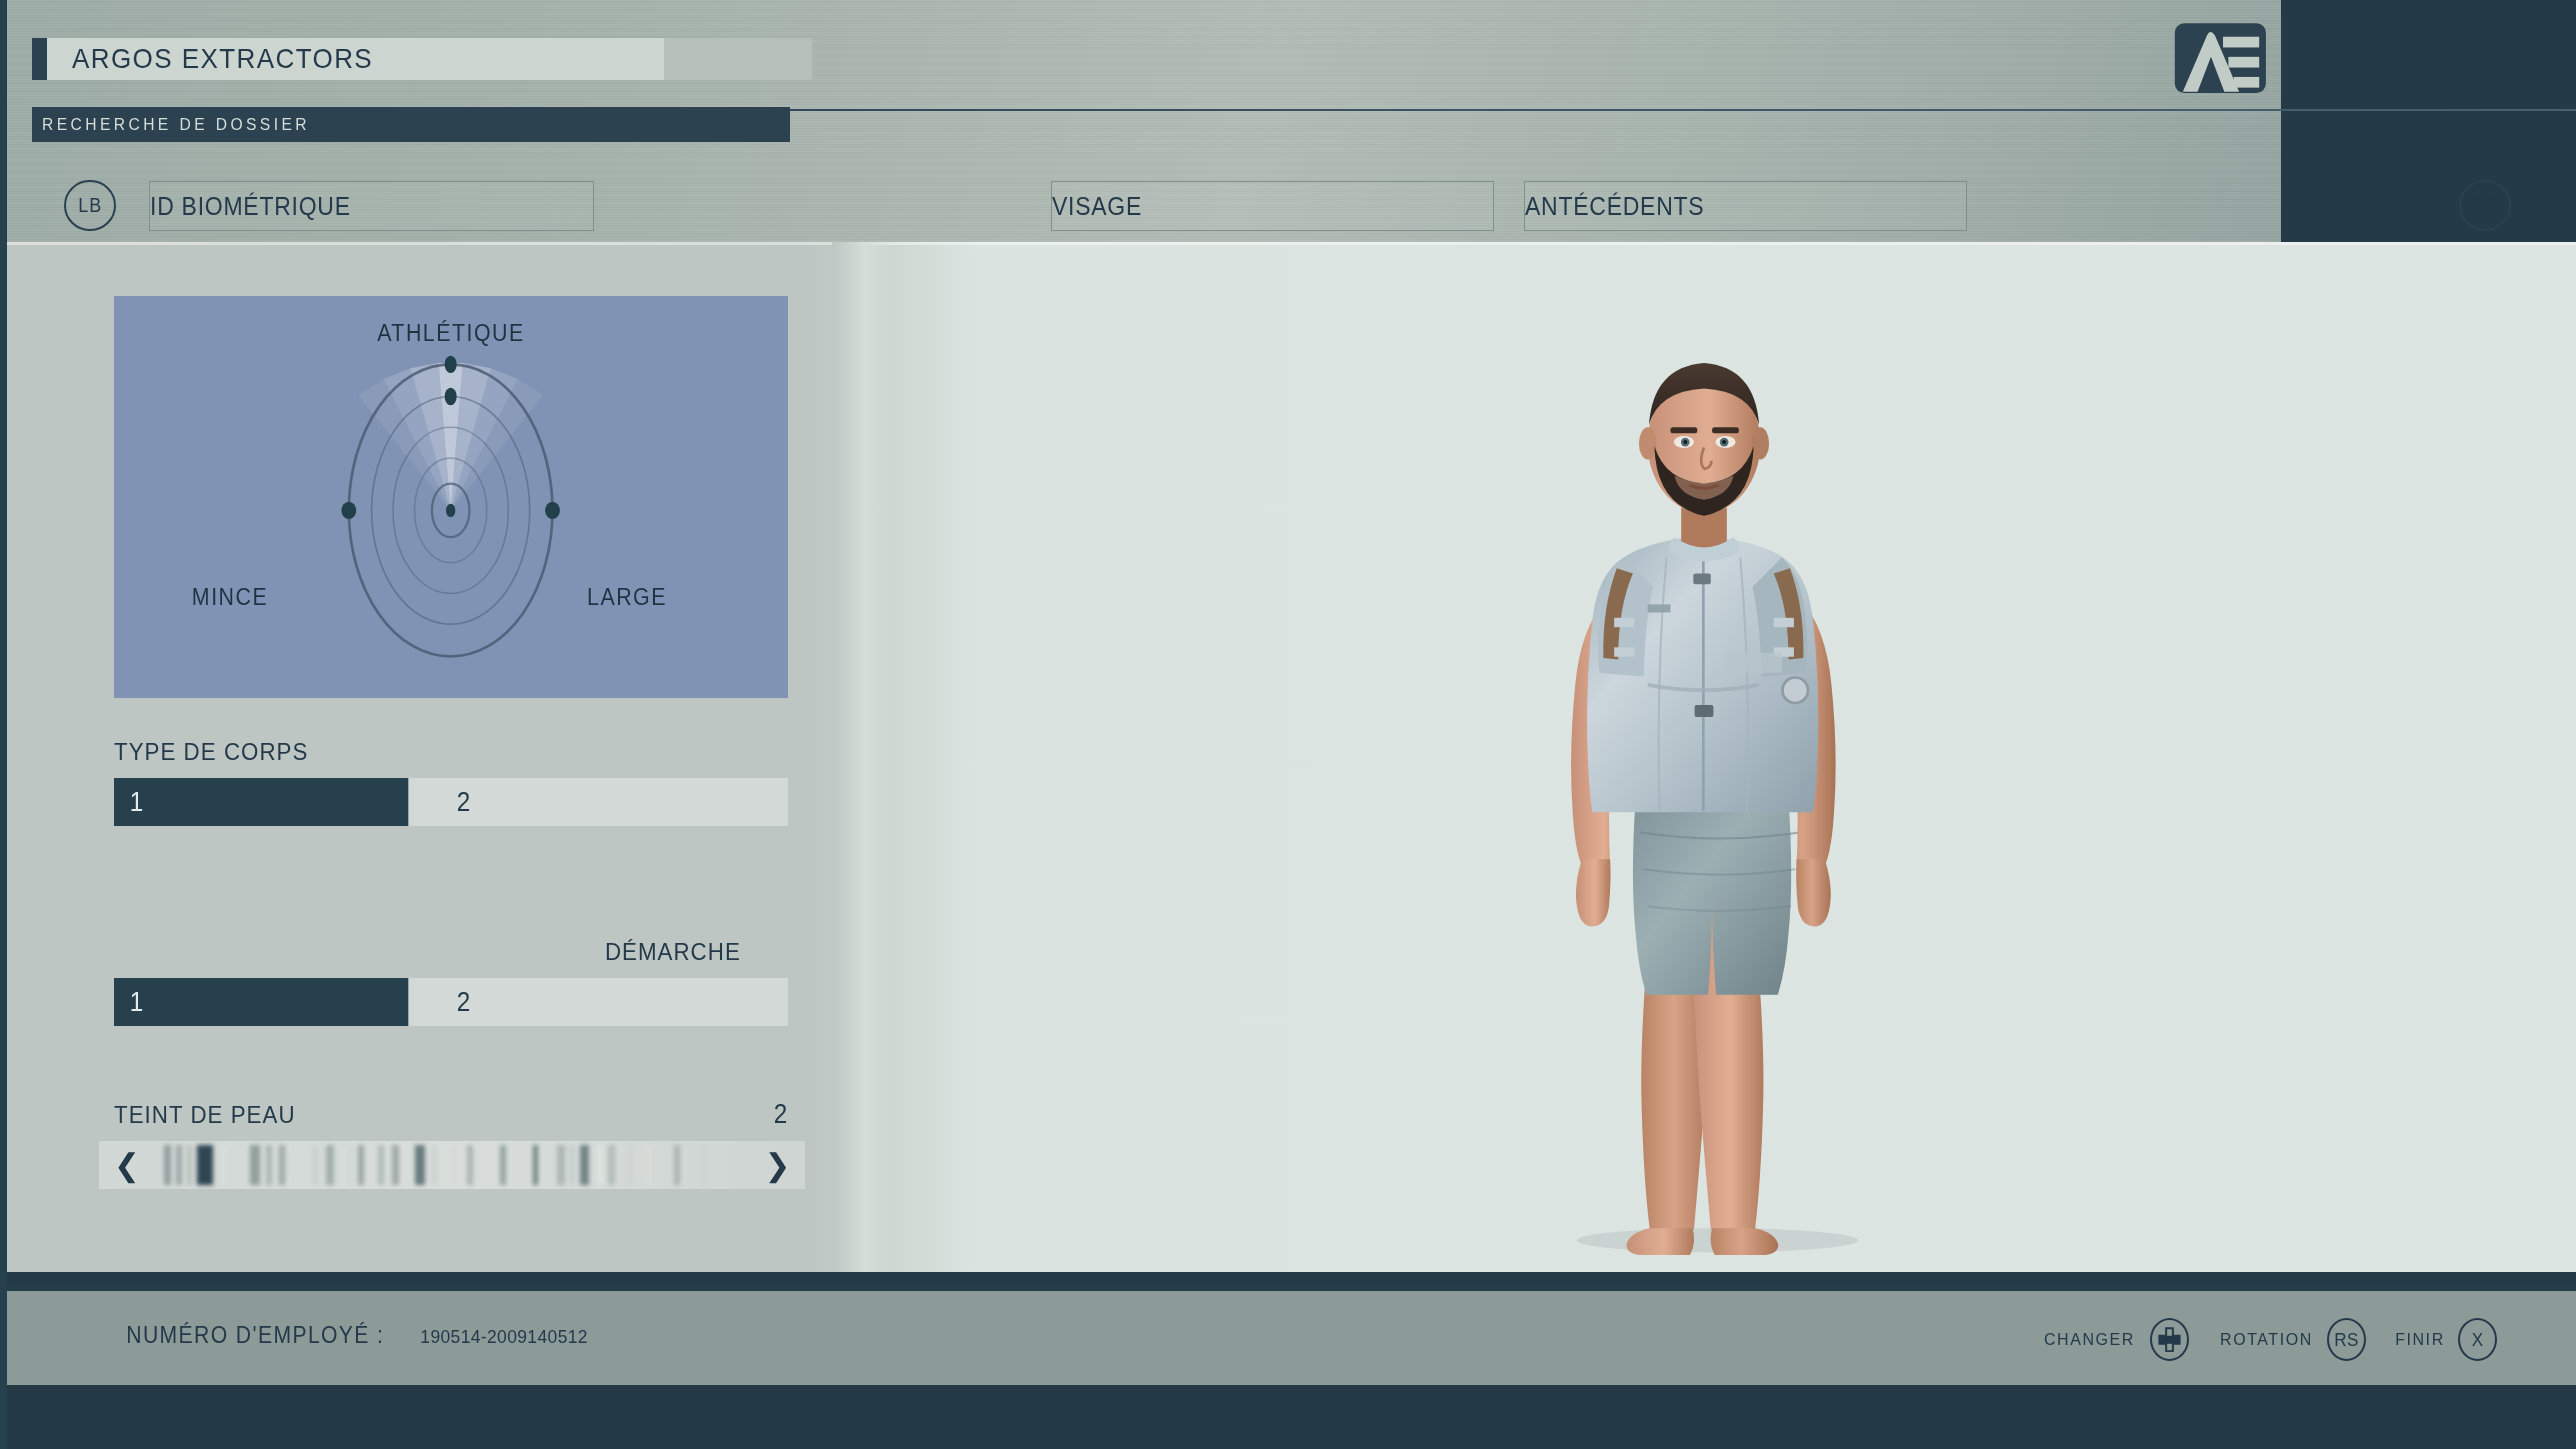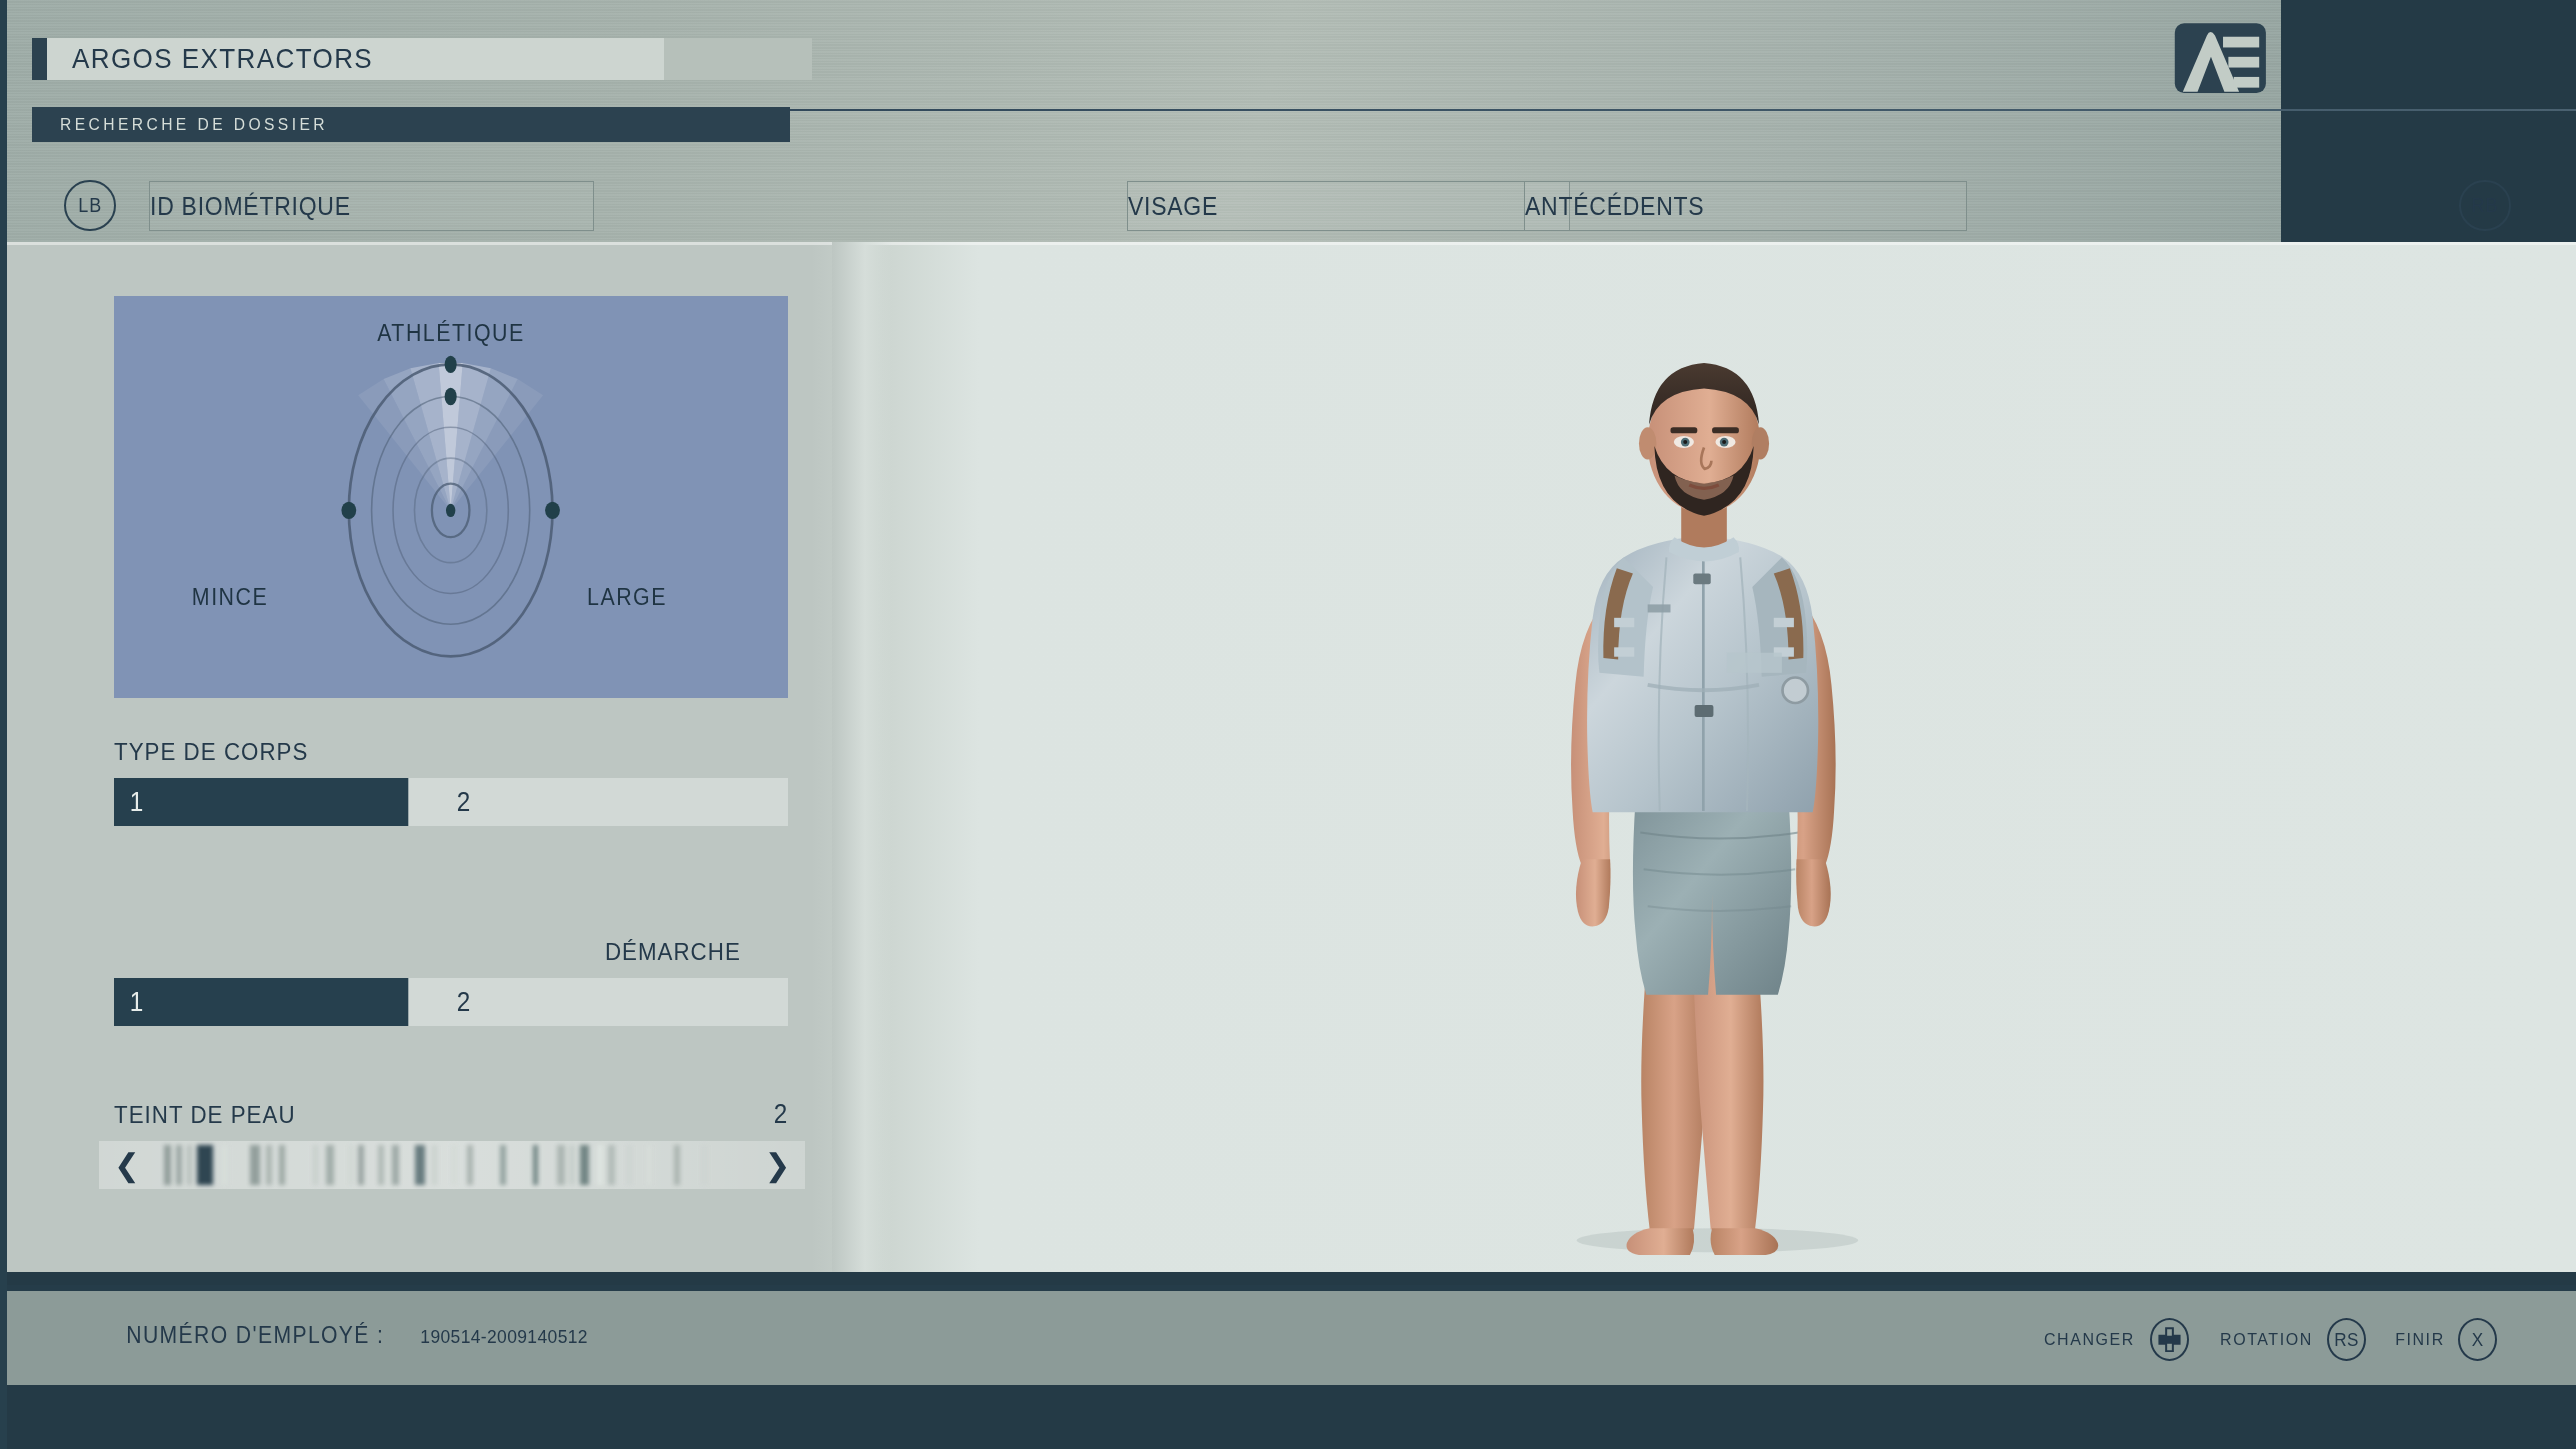--- a/index.html
+++ b/index.html
@@ -27,21 +27,21 @@
   .title-plate{ width:617px; background:#cdd5d0; display:flex; align-items:center; padding-left:25.5px; }
   .title-plate span{
     font-size:28px; letter-spacing:1.5px; color:#24394a;
     font-family:"Liberation Sans Narrow","Liberation Sans",sans-serif;
     transform:scaleX(.93); transform-origin:left center; font-weight:400;
   }
   .title-plate-ext{ width:148px; background:#b6c0ba; }
 
   .subtitle-bar{
     position:absolute; left:32px; top:107px; width:758px; height:35px;
-    background:#2c4250; display:flex; align-items:center; padding-left:28px;
+    background:#2c4250; display:flex; align-items:center; padding-left:10px;
   }
   .subtitle-bar span{
     font-size:17px; letter-spacing:3.7px; color:#d6ded9;
     font-family:"Liberation Sans Narrow","Liberation Sans",sans-serif;
     transform:scaleX(.92); transform-origin:left center;
   }
   .subtitle-rule{ position:absolute; left:790px; top:109px; width:1786px; height:2px;
                   background:linear-gradient(90deg,#31485a,#3b5364 40%,#4a6170 100%); }
 
   
@@ -180,21 +180,21 @@
   </div>
 
   <div class="tabbar">
     <div class="bumper lb">
       <span>LB</span>
     </div>
 
     <div class="tab" style="left:149px;width:445px;">
       <span>ID BIOMÉTRIQUE</span>
     </div>
-    <div class="tab" style="left:1127px;width:443px;">
+    <div class="tab" style="left:1051px;width:443px;">
       <span>VISAGE</span>
     </div>
     <div class="tab" style="left:1524px;width:443px;">
       <span>ANTÉCÉDENTS</span>
     </div>
 
     <div class="bumper rb">
       <span>RB</span>
     </div>
   </div>

